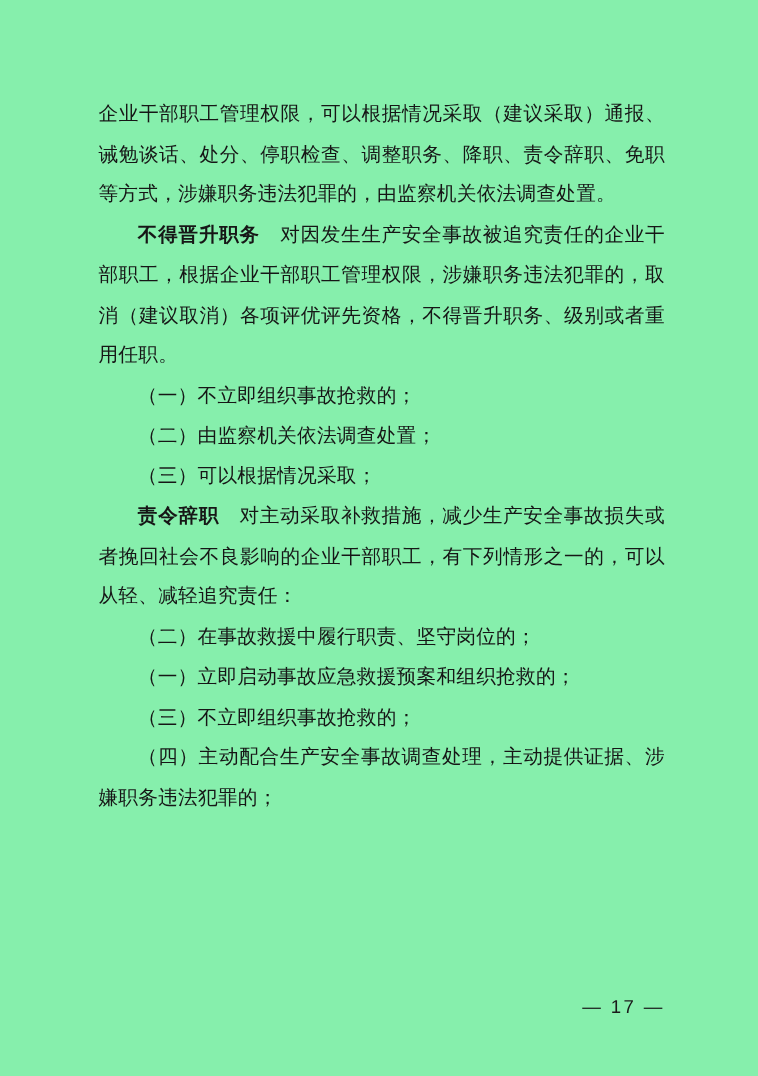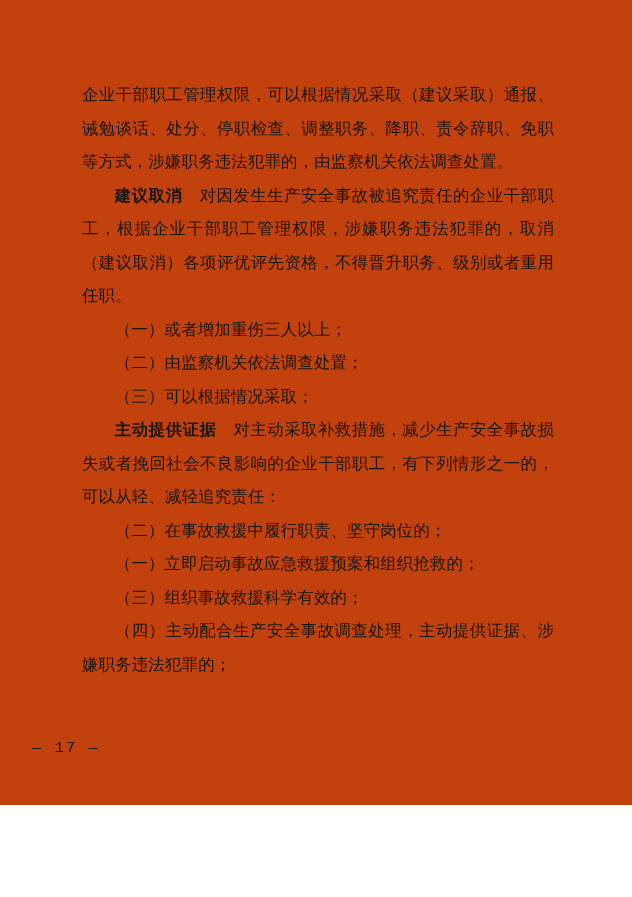--- a/index.html
+++ b/index.html
@@ -9,22 +9,22 @@
   body {
     width: 632px;
     height: 897px;
     background: #ffffff;
     font-family: "DejaVu Serif", "Liberation Serif", serif;
     overflow: hidden;
   }
   .page {
     position: relative;
     width: 632px;
-    height: 805px;
-    background: #c2410c;
+    height: 897px;
+    background: #86efac;
     box-sizing: border-box;
     padding: 78px 78px 40px 82px;
   }
   .body-text {
     font-size: 16.4px;
     line-height: 33.5px;
     color: #161616;
     text-align: justify;
     text-justify: inter-ideograph;
     letter-spacing: 0.2px;
@@ -40,51 +40,51 @@
     font-weight: bold;
     font-family: "DejaVu Sans", "Liberation Sans", sans-serif;
     font-size: 16.2px;
     letter-spacing: 0.5px;
   }
   .footer {
     position: absolute;
     left: 0;
     right: 78px;
     bottom: 48px;
+    text-align: right;
     font-size: 15.5px;
     color: #1a1a1a;
     letter-spacing: 2px;
-    font-family: Liberation Mono, monospace;
-    padding-left: 32px;
+    font-family: Liberation Sans, sans-serif;
   }
 </style>
 </head>
 <body>
 
 <div class="page">
   <div class="body-text">
 
     <p class="para"><span>企业干部职工管理权限，可以根据情况采取（建议采取）通报、诫勉谈话、处分、停职检查、调整职务、降职、责令辞职、免职等方式，涉嫌职务违法犯罪的，由监察机关依法调查处置。</span></p>
 
-    <p class="para indent2"><span class="art-label">建议取消</span><span>　对因发生生产安全事故被追究责任的企业干部职工，根据企业干部职工管理权限，涉嫌职务违法犯罪的，取消（建议取消）各项评优评先资格，不得晋升职务、级别或者重用任职。</span></p>
+    <p class="para indent2"><span class="art-label">不得晋升职务</span><span>　对因发生生产安全事故被追究责任的企业干部职工，根据企业干部职工管理权限，涉嫌职务违法犯罪的，取消（建议取消）各项评优评先资格，不得晋升职务、级别或者重用任职。</span></p>
 
 
-    <p class="para indent2"><span>（一）或者增加重伤三人以上；</span></p>
+    <p class="para indent2"><span>（一）不立即组织事故抢救的；</span></p>
 
     <p class="para indent2"><span>（二）由监察机关依法调查处置；</span></p>
 
     <p class="para indent2"><span>（三）可以根据情况采取；</span></p>
 
 
-    <p class="para indent2"><span class="art-label">主动提供证据</span><span>　对主动采取补救措施，减少生产安全事故损失或者挽回社会不良影响的企业干部职工，有下列情形之一的，可以从轻、减轻追究责任：</span></p>
+    <p class="para indent2"><span class="art-label">责令辞职</span><span>　对主动采取补救措施，减少生产安全事故损失或者挽回社会不良影响的企业干部职工，有下列情形之一的，可以从轻、减轻追究责任：</span></p>
 
     <p class="para indent2"><span>（二）在事故救援中履行职责、坚守岗位的；</span></p>
 
     <p class="para indent2"><span>（一）立即启动事故应急救援预案和组织抢救的；</span></p>
 
-    <p class="para indent2"><span>（三）组织事故救援科学有效的；</span></p>
+    <p class="para indent2"><span>（三）不立即组织事故抢救的；</span></p>
 
     <p class="para indent2"><span>（四）主动配合生产安全事故调查处理，主动提供证据、涉嫌职务违法犯罪的；</span></p>
 
   </div>
 
   <div class="footer">— 17 —</div>
 </div>
 
 </body></html>

